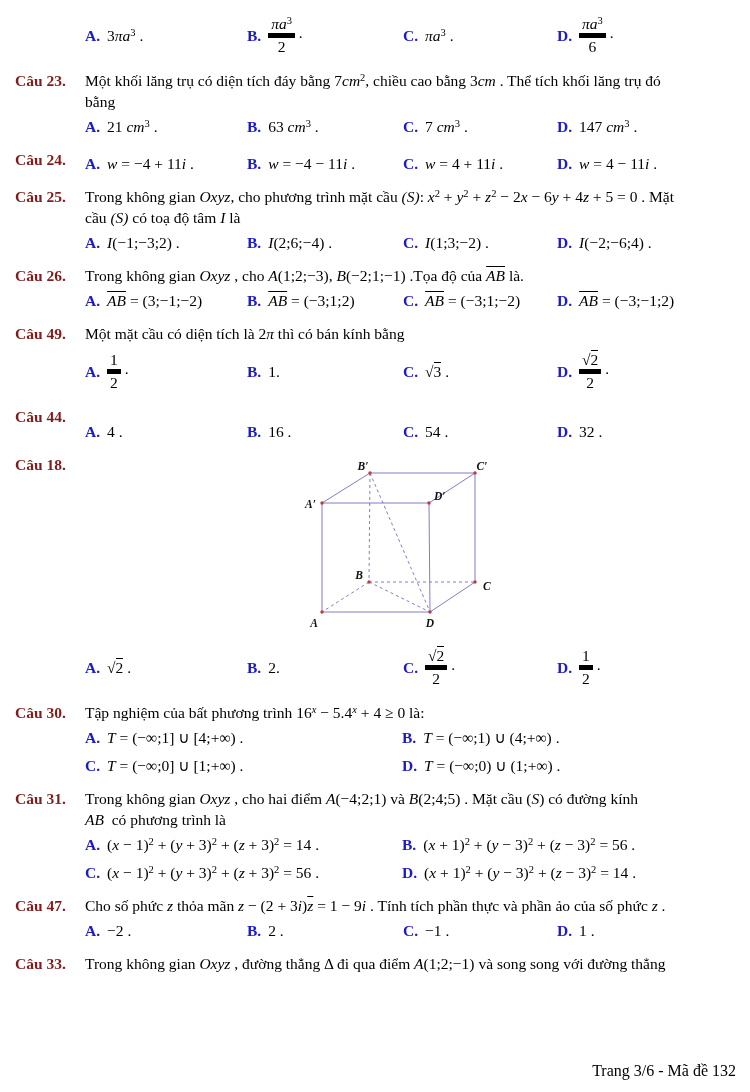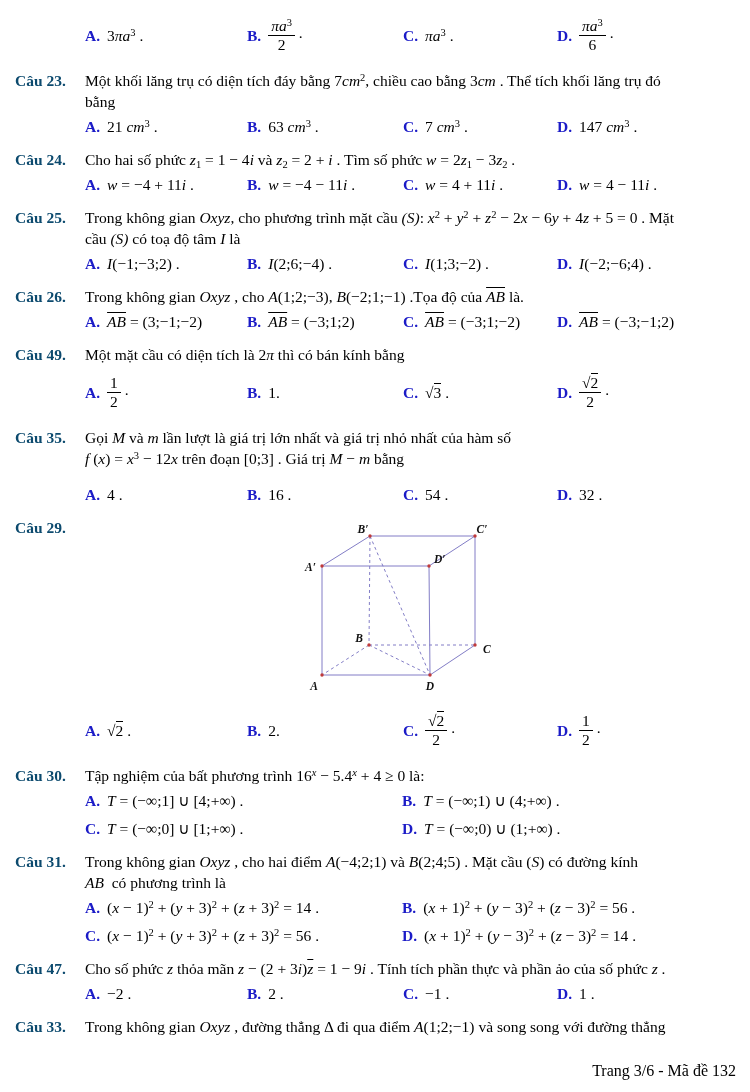--- a/index.html
+++ b/index.html
@@ -1,35 +1,35 @@
 <!DOCTYPE html>
 <html><head>
 <meta charset="utf-8">
 <style>
   html,body { margin:0; padding:0; background:#fff; }
   body { width:750px; height:1092px; overflow:hidden;
          font-family:"Liberation Serif", serif; font-size:15.5px; color:#000; }
   .page { position:relative; width:750px; height:1092px; box-sizing:border-box;
           padding:8px 8px 0 15px; }
   .question { display:flex; margin-bottom:12px; }
-  .q-label { flex:0 0 70px; font-weight:bold; color:#0c4a6e; line-height:21px; white-space:nowrap; }
+  .q-label { flex:0 0 70px; font-weight:bold; color:#7f1d1d; line-height:21px; white-space:nowrap; }
   .q-content { flex:1 1 auto; min-width:0; padding-right:4px; }
   .q-text { line-height:21px; }
   .q-options { display:grid; grid-template-columns:162px 156px 154px auto;
                align-items:center; line-height:21px; margin-top:4px; }
   .q-options.two { grid-template-columns:317px auto; row-gap:7px; }
   .q-options.tall .opt { min-height:46px; }
   .q-options.gap { margin-top:15px; }
   .opt { display:flex; align-items:center; }
   .opt-letter { font-weight:bold; color:#1b1bc7; margin-right:7px; }
   .opt-text { white-space:nowrap; }
   sup { font-size:10.5px; vertical-align:5px; line-height:0; }
   sub { font-size:10.5px; vertical-align:-3px; line-height:0; }
   .frac { display:inline-block; vertical-align:middle; text-align:center; line-height:1.12; }
-  .frac .n { display:block; border-bottom:1px solid #000000; padding:0 3px; }
+  .frac .n { display:block; border-bottom:5px solid #000000; padding:0 3px; }
   .frac .d { display:block; }
   .sq { border-top:1px solid #000; }
   .vec { text-decoration:overline; }
   .q-figure { margin:6px 0 8px 212px; }
   .cube-label { font:bold italic 11.5px "Liberation Serif", serif; fill:#111; }
   .footer { position:absolute; top:1062px; right:14px; font-size:16px;text-align:center; }
 </style>
 </head>
 <body>
 
@@ -84,21 +84,20 @@
           <span class="opt-letter">D.</span>
           <span class="opt-text">147 <i>cm</i><sup>3</sup> .</span>
         </span>
           </div>
     </div>
   </div>
 
   <div class="question">
     <div class="q-label">Câu 24.</div>
     <div class="q-content">
-      <div class="q-text">Cho hai số phức <i>z</i><sub>1</sub> = 1 − 4<i>i</i> và <i>z</i><sub>2</sub> = 2 + <i>i</i> . Tìm số phức <i>w</i> = 2<i>z</i><sub>1</sub> − 3<i>z</i><sub>2</sub> .</div>
 
       <div class="q-options">
 
       <span class="opt">
           <span class="opt-letter">A.</span>
           <span class="opt-text"><i>w</i> = −4 + 11<i>i</i> .</span>
         </span>
             <span class="opt">
           <span class="opt-letter">B.</span>
           <span class="opt-text"><i>w</i> = −4 − 11<i>i</i> .</span>
@@ -190,23 +189,22 @@
         </span>
             <span class="opt">
           <span class="opt-letter">D.</span>
           <span class="opt-text"><span class="frac"><span class="n">√<span class="sq">2</span></span><span class="d">2</span></span>&nbsp;.</span>
         </span>
           </div>
     </div>
   </div>
 
   <div class="question">
-    <div class="q-label">Câu 35.</div>
-    <div class="q-content">
-      <div class="q-text">Gọi <i>M</i> và <i>m</i> lần lượt là giá trị lớn nhất và giá trị nhỏ nhất của hàm số<br><i>f</i> (<i>x</i>) = <i>x</i><sup>3</sup> − 12<i>x</i> trên đoạn [0;3] . Giá trị <i>M</i> − <i>m</i> bằng</div>
+    <div class="q-label">Câu 44.</div>
+    <div class="q-content">
 
       <div class="q-options gap">
 
       <span class="opt">
           <span class="opt-letter">A.</span>
           <span class="opt-text">4 .</span>
         </span>
             <span class="opt">
           <span class="opt-letter">B.</span>
           <span class="opt-text">16 .</span>
@@ -217,21 +215,21 @@
         </span>
             <span class="opt">
           <span class="opt-letter">D.</span>
           <span class="opt-text">32 .</span>
         </span>
           </div>
     </div>
   </div>
 
   <div class="question">
-    <div class="q-label">Câu 29.</div>
+    <div class="q-label">Câu 18.</div>
     <div class="q-content">
       <div class="q-figure">
         <svg width="205" height="172" viewBox="0 0 205 172">
           <g stroke="#827dc6" stroke-width="1" fill="none">
             <path d="M25 43 L73 13 L178 13 L132 43 L25 43 Z"></path>
             <path d="M25 43 L25 152 L133 152 L132 43"></path>
             <path d="M178 13 L178 122 L133 152"></path>
           </g>
           <g stroke="#827dc6" stroke-width="1" stroke-dasharray="3,3" fill="none">
             <path d="M73 13 L72 122"></path>

